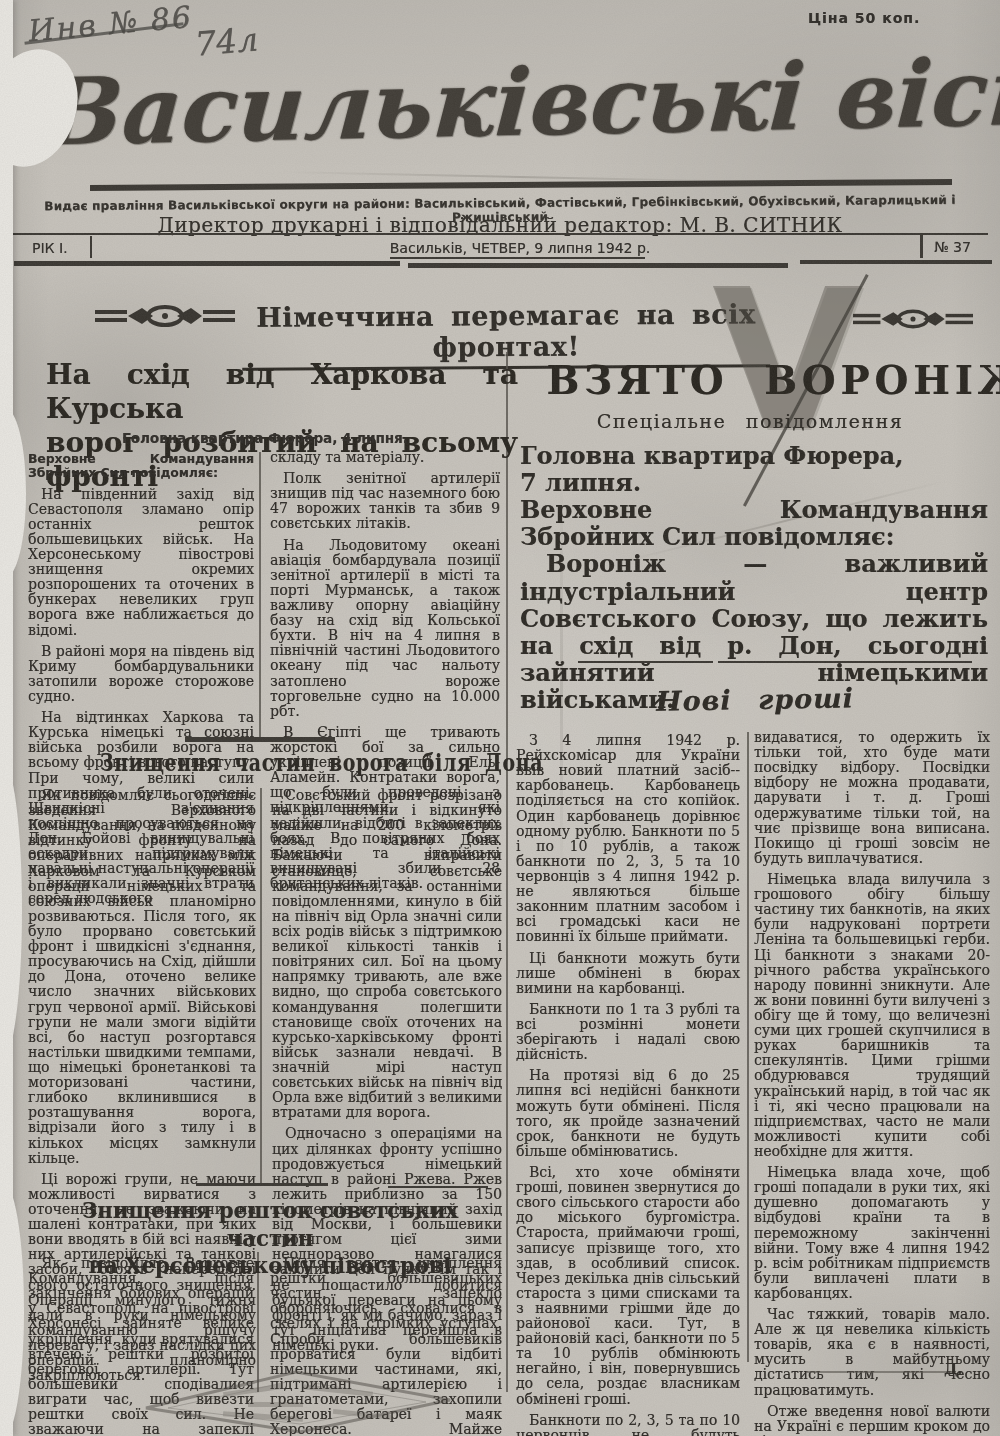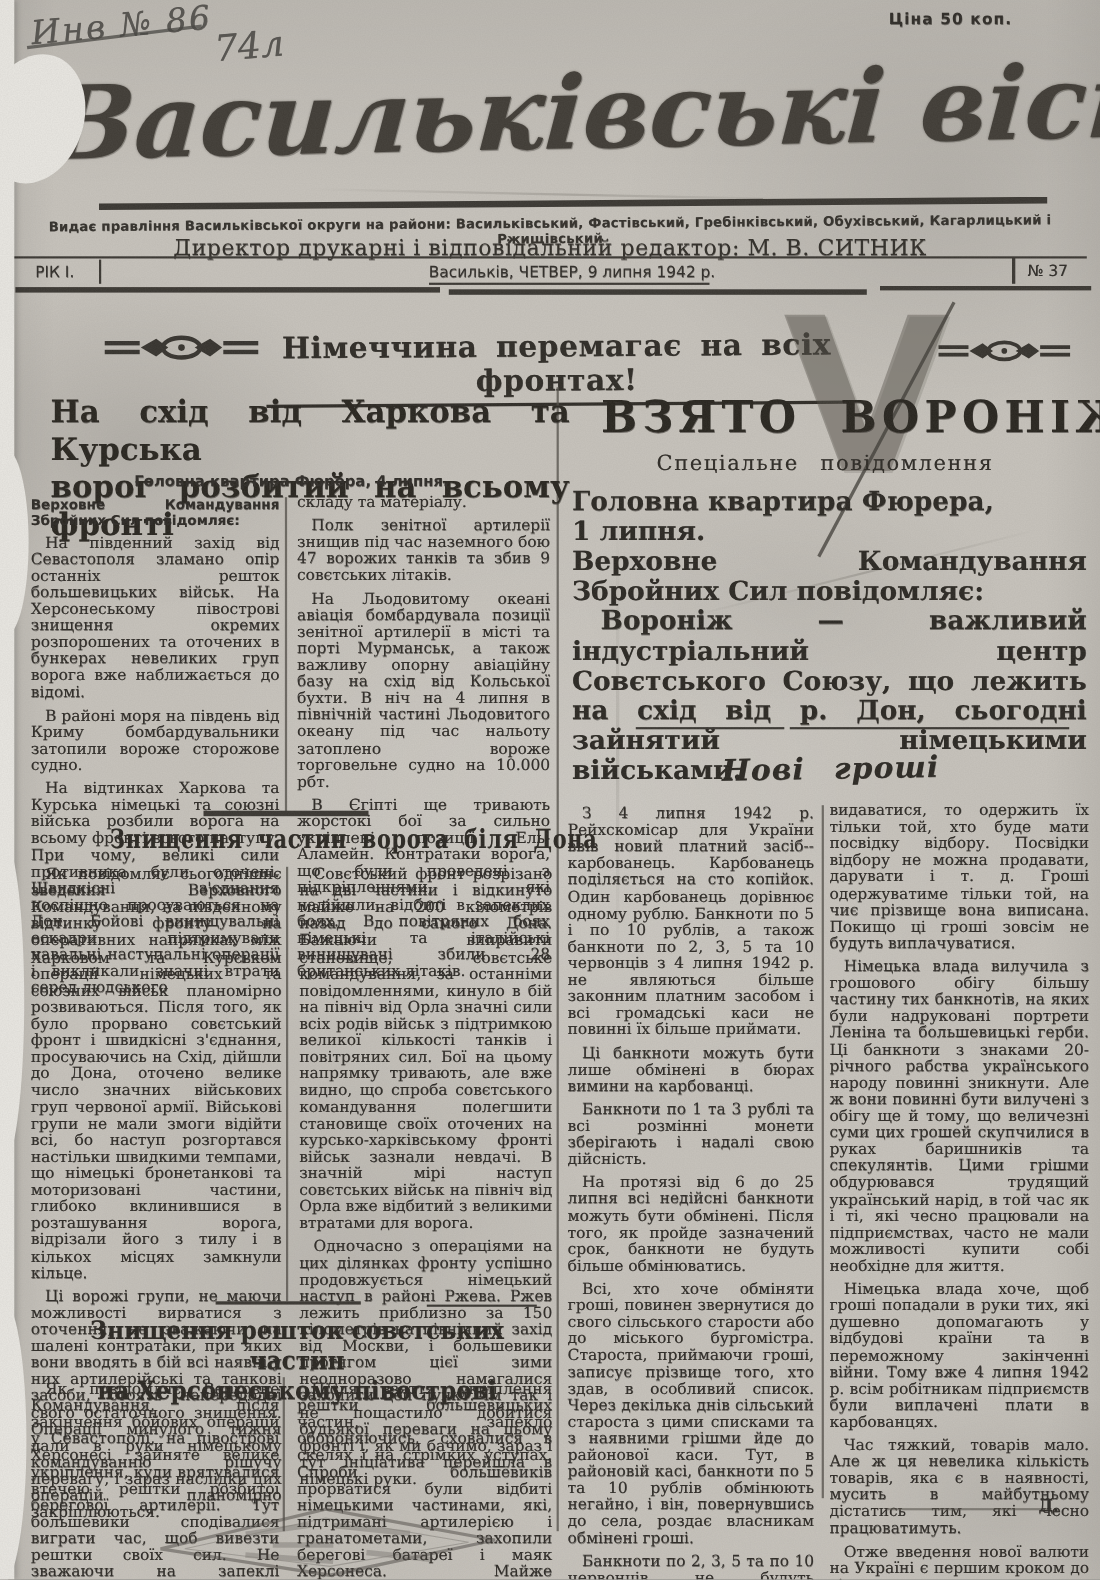--- a/index.html
+++ b/index.html
@@ -215,21 +215,21 @@
       <rect x="120" y="36" width="55" height="5"></rect>
       <rect x="95" y="48" width="80" height="5" transform="rotate(4 135 50)"></rect>
       <rect x="205" y="46" width="60" height="5" transform="rotate(6 235 48)"></rect>
     </g>
   </svg>
 
   <div class="abs vor-title" style="left:540px;top:356px;width:430px;">ВЗЯТО ВОРОНІЖ</div>
   <div class="abs vor-sub" style="left:560px;top:410px;width:380px;">Спеціальне  повідомлення</div>
   <div class="abs ann" style="left:520px;top:442px;width:468px;">
     <div class="d">Головна квартира Фюрера,</div>
-    <div class="d">1 липня.</div>
+    <div class="d">7 липня.</div>
     <p>Верховне Командування Збройних Сил повідомляє:</p>
     <p class="last">Вороніж — важливий індустріальний центр Совєтського Союзу, що лежить на схід від р. Дон, сьогодні зайнятий німецькими військами.</p>
   </div>
   <div class="hrule" style="left:578px;top:661px;width:135px;height:2px;"></div>
   <div class="hrule" style="left:718px;top:661px;width:254px;height:2px;"></div>
 
   <div class="abs money-title" style="left:620px;top:684px;width:270px;">Нові  гроші</div>
   <div class="col" style="left:516px;top:733px;width:224px;">
     <div>
 

